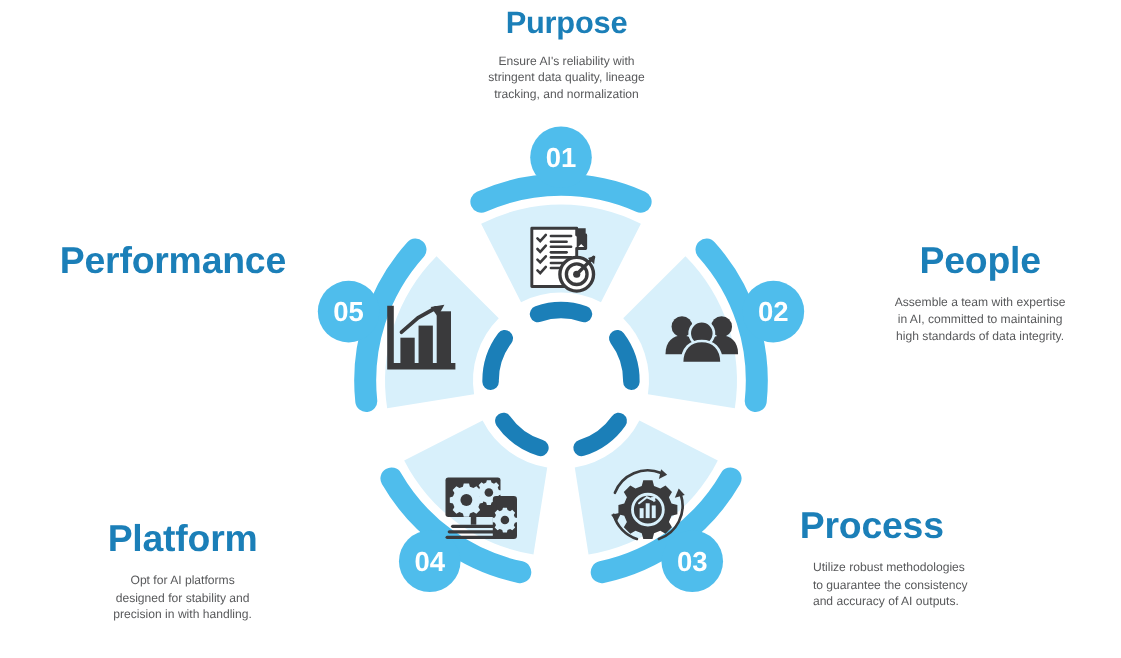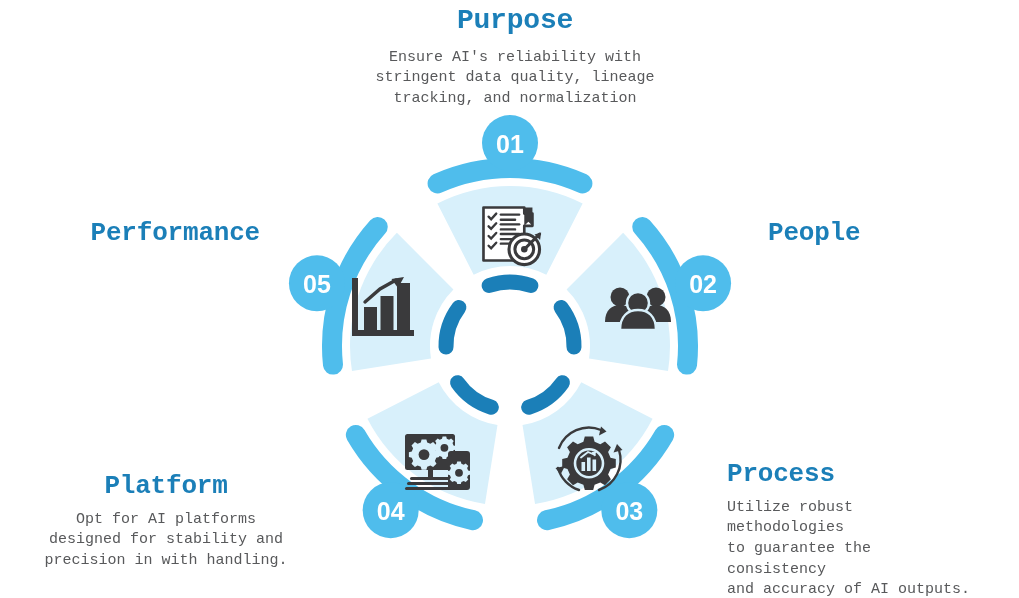--- a/index.html
+++ b/index.html
@@ -19,53 +19,52 @@
   #stage {
     position: absolute;
     inset: 0;
     width: 1019px;
     height: 598px;
   }
 
   
   .block {
     position: absolute;
-    font-family: Liberation Mono, monospace;
   }
   .block .heading {
     font-weight: bold;
-    font-size: 26px;
+    font-size: 34px;
     line-height: 1.1;
     color: #1B7FB8;
     margin: 0 0 9px 0;
     letter-spacing: -0.2px;
   }
   .block .body {
-    font-size: 15px;
+    font-size: 11px;
     line-height: 1.38;
     color: #58595B;
-    margin: 0;
+    margin: 12px;
     white-space: pre-line;
   }
 
   
   #block-purpose {
     left: 350px;
     top: 6px;
     width: 330px;
     text-align: center;
   }
   #block-purpose .heading { font-size: 28px; margin-bottom: 11px; }
 
   
   #block-people {
     left: 768px;
     top: 219px;
     width: 246px;
-    text-align: left;
+    text-align: center;
   }
 
   
   #block-process {
     left: 727px;
     top: 460px;
     width: 252px;
     text-align: left;
   }
 
@@ -110,20 +109,23 @@
 
   <div class="block" id="block-purpose">
     <div class="heading">Purpose</div>
     <div class="body">Ensure AI's reliability with
 stringent data quality, lineage
 tracking, and normalization</div>
   </div>
 
   <div class="block" id="block-people">
     <div class="heading">People</div>
+    <div class="body">Assemble a team with expertise
+in AI, committed to maintaining
+high standards of data integrity.</div>
   </div>
 
   <div class="block" id="block-process">
     <div class="heading">Process</div>
     <div class="body">Utilize robust methodologies
 to guarantee the consistency
 and accuracy of AI outputs.</div>
   </div>
 
   <div class="block" id="block-platform">

